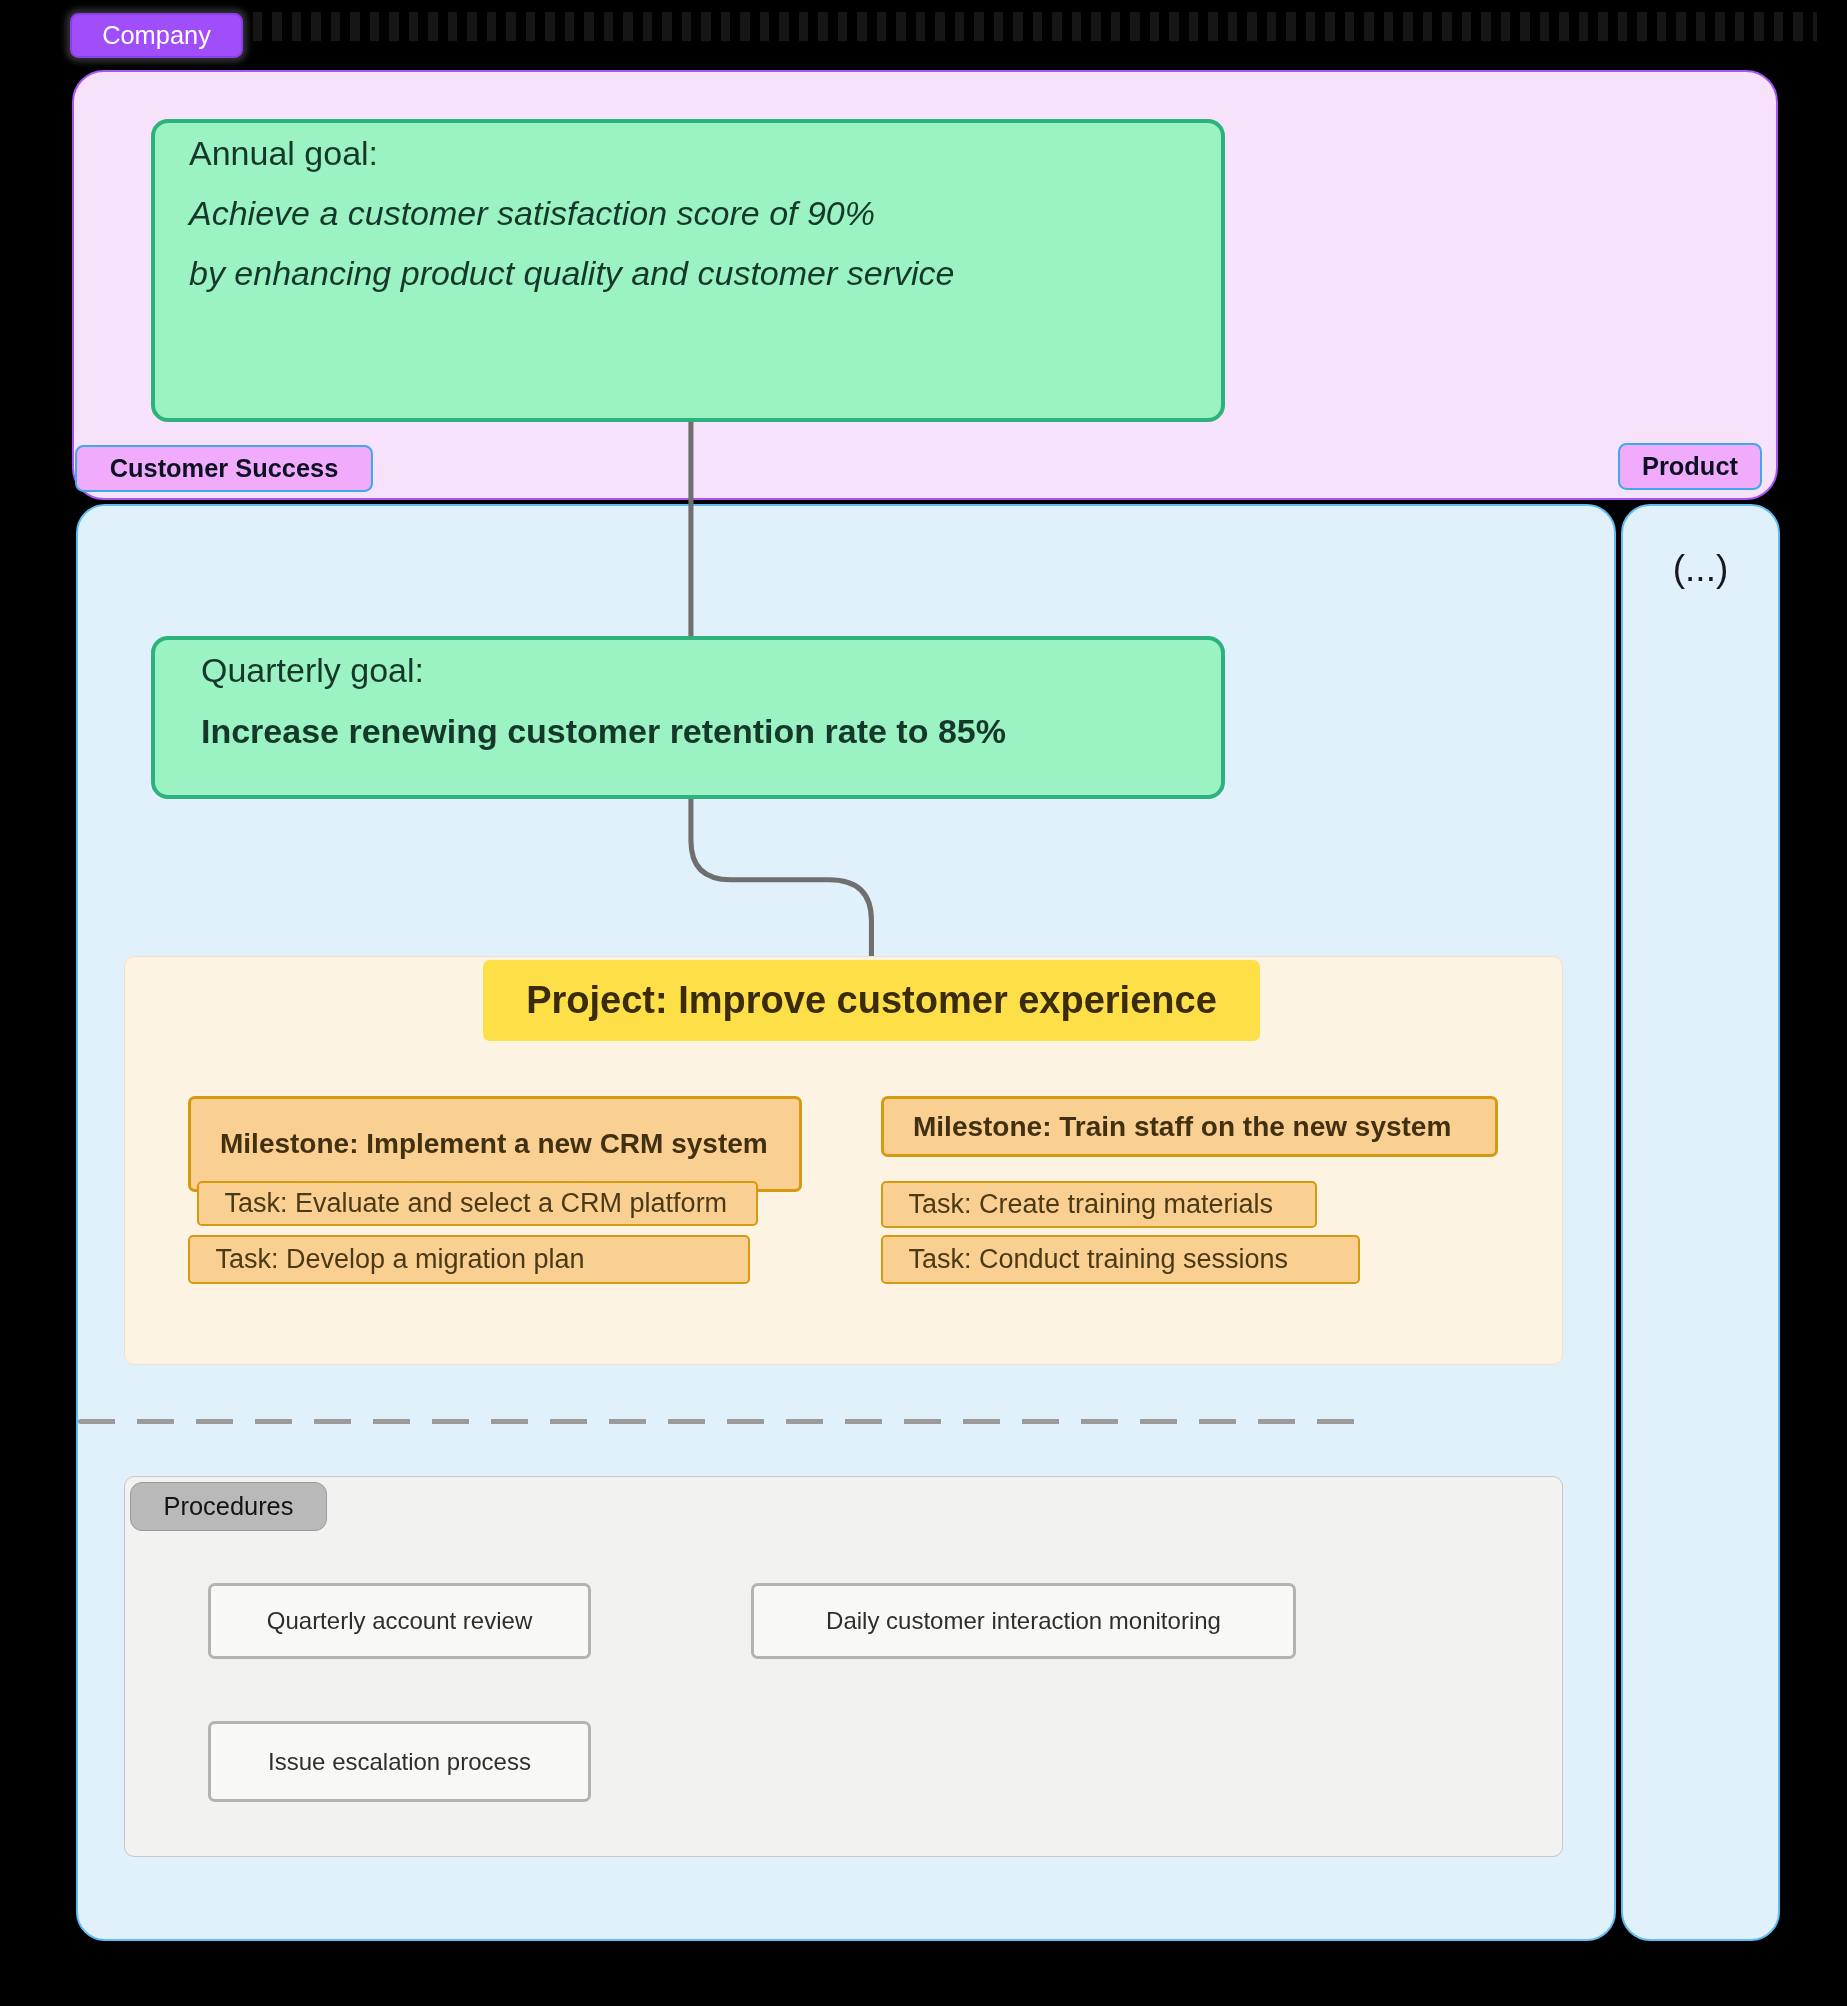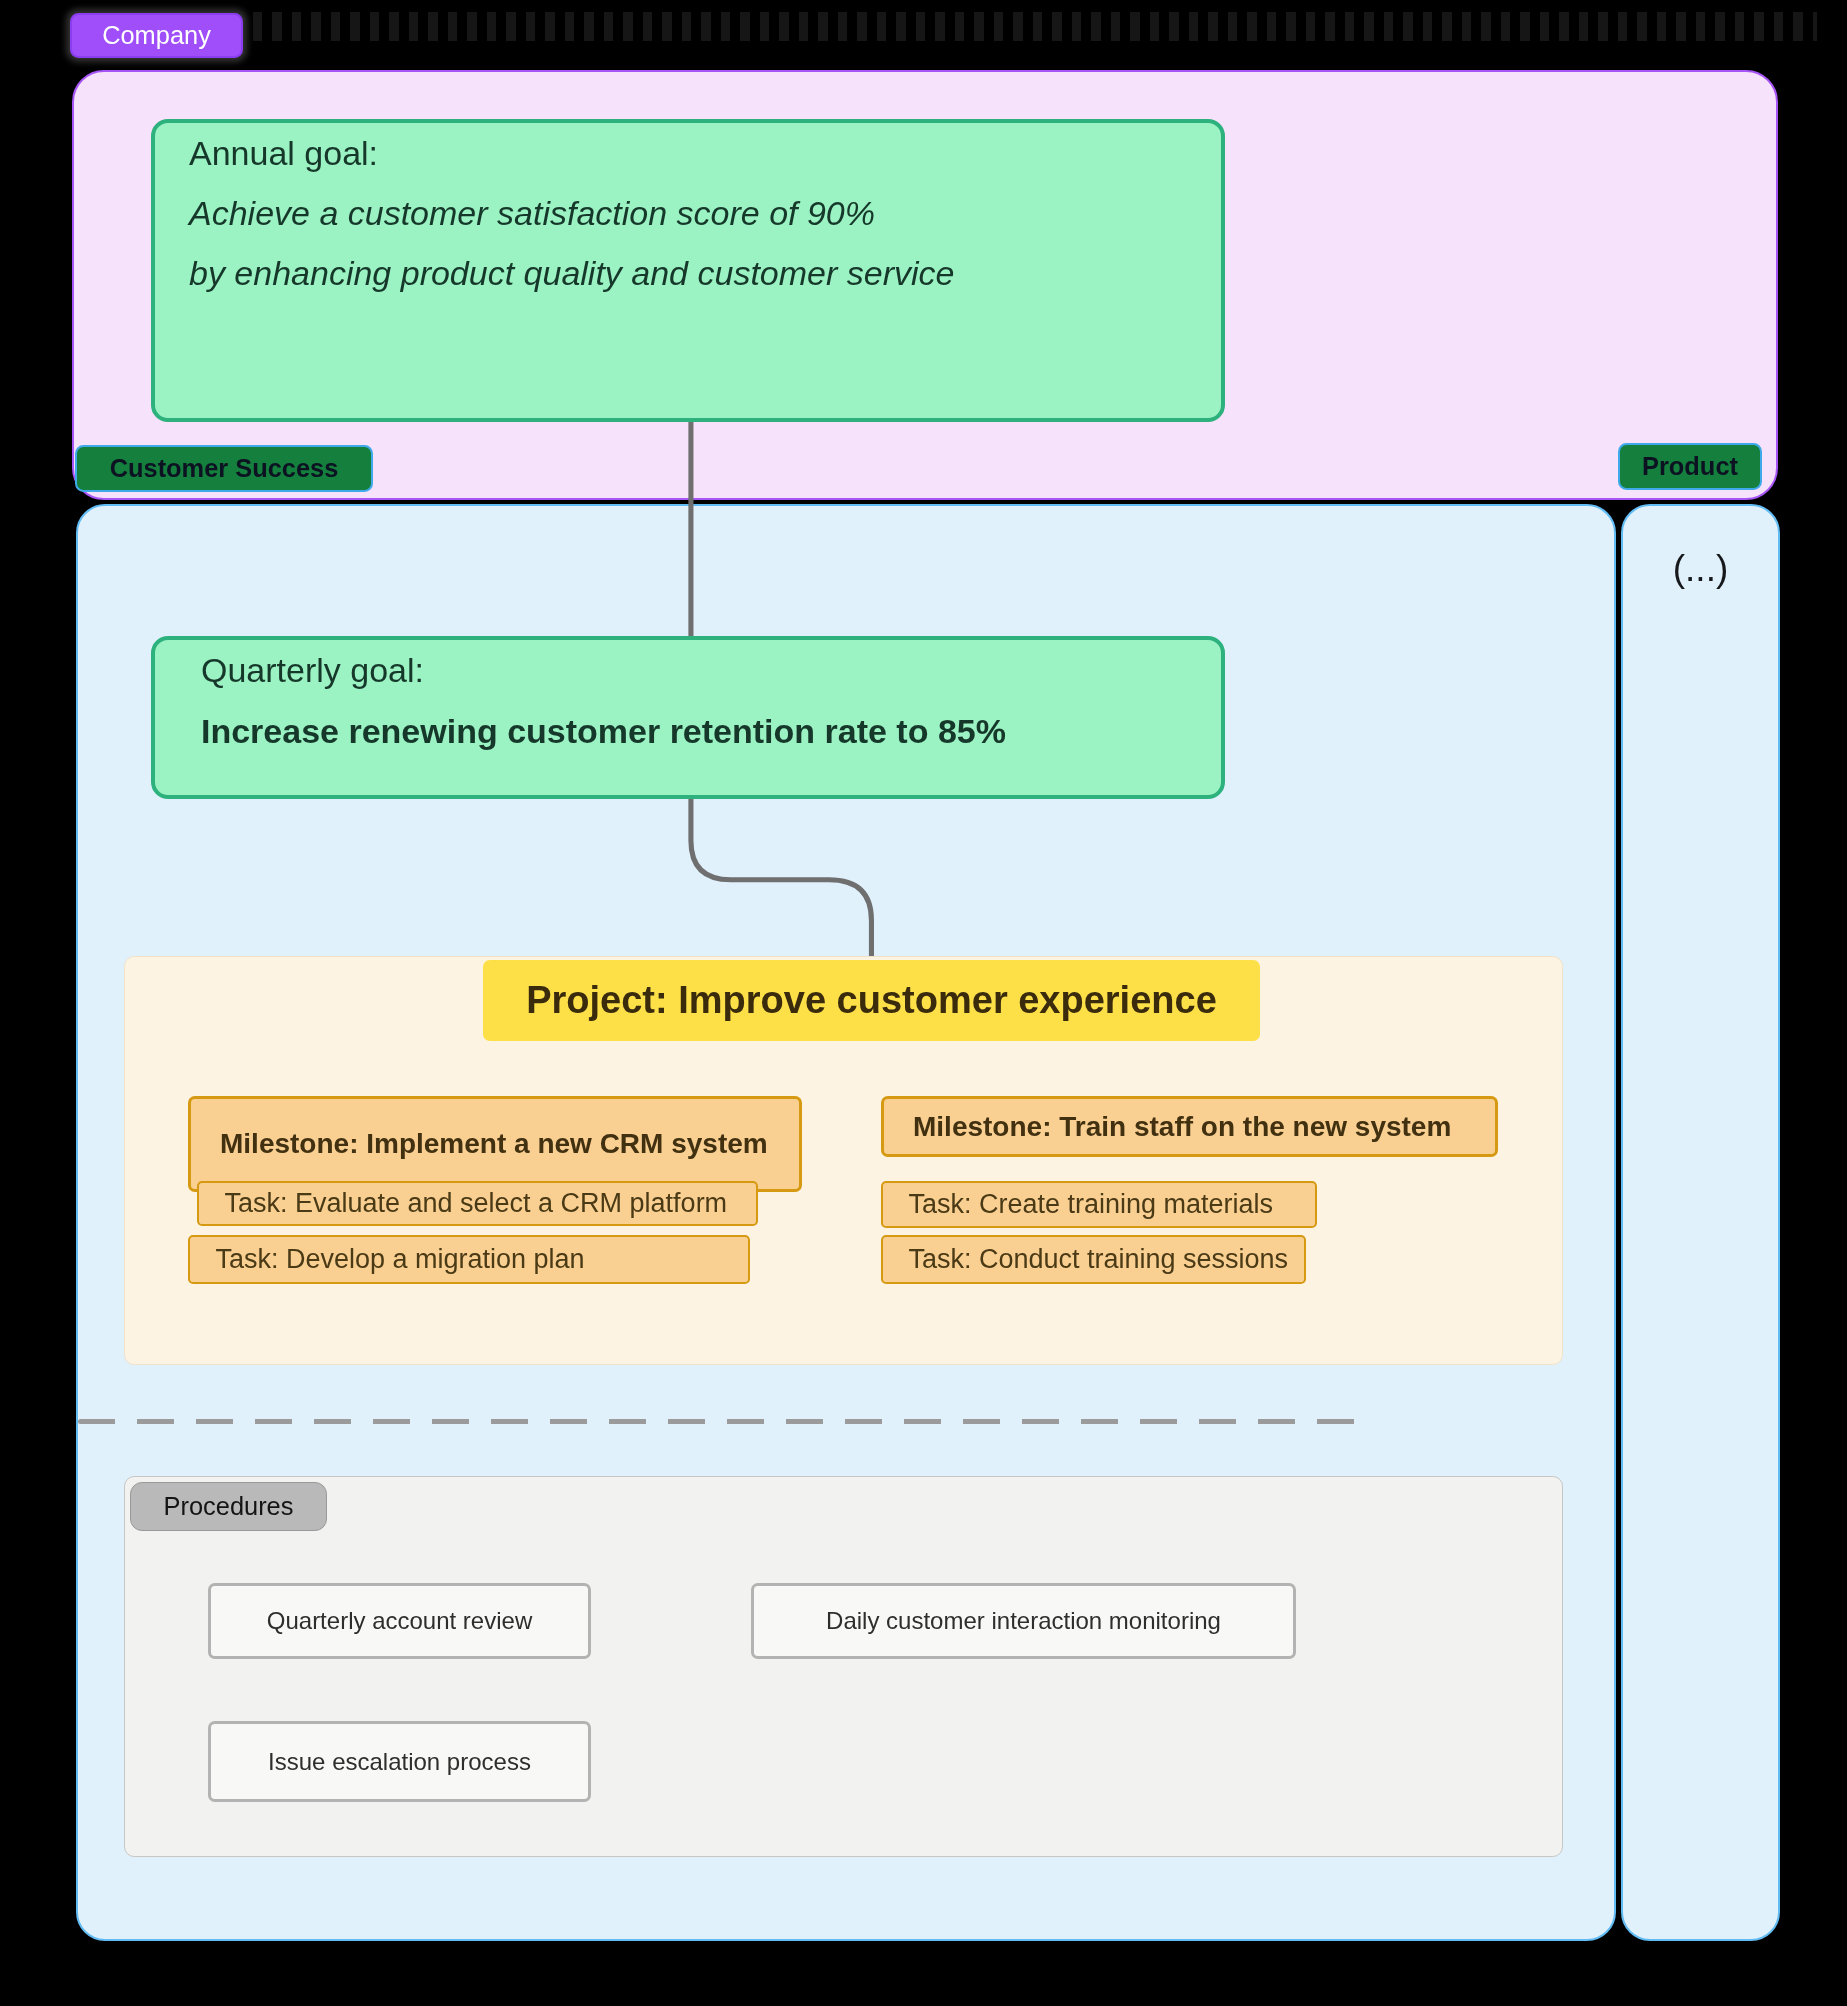--- a/index.html
+++ b/index.html
@@ -10,21 +10,21 @@
   
   .ruler{position:absolute;left:253px;top:12px;width:1564px;height:29px;
     background:repeating-linear-gradient(90deg,#161616 0 9.3px,#000 9.3px 19.5px);}
 
   
   .chip{position:absolute;display:flex;align-items:center;justify-content:center;
     border-radius:8.5px;font-size:25.4px;font-weight:600;color:#0c1222;box-sizing:border-box;}
   .chip-company{left:70px;top:12.7px;width:173px;height:45px;background:#A04EF9;
     border:2.5px solid #8B3DF0;color:#fff;font-weight:500;
     box-shadow:0 0 6.8px 3.4px rgba(110,110,110,.45);}
-  .chip-team{background:#15803d;border:2.5px solid #3FA9EA;}
+  .chip-team{background:#f0abfc;border:2.5px solid #3FA9EA;}
   .chip-cs{left:75px;top:445px;width:298px;height:47px;}
   .chip-product{left:1618px;top:443px;width:144px;height:47px;}
   .chip-procedures{left:130px;top:1482px;width:197px;height:49px;background:#B9B9B9;
     border:1.7px solid #9A9A9A;border-radius:12px;color:#141414;font-weight:500;}
 
   
   .panel{position:absolute;box-sizing:border-box;}
   .panel-company{left:72px;top:70px;width:1706px;height:430px;background:#F6E2FB;
     border:2.5px solid #A855F7;border-radius:32px;}
   .panel-lane{background:#E0F1FC;border:2.5px solid #62BCF4;border-radius:29px;}
@@ -55,21 +55,21 @@
   .orange-box{position:absolute;box-sizing:border-box;background:#F9CF92;
     border:3.4px solid #D69A12;border-radius:6.8px;display:flex;align-items:center;
     color:#423111;}
   .milestone{font-weight:700;font-size:28px;padding-left:29px;}
   .task{border-width:2.5px;border-radius:5.1px;font-size:27px;padding-left:25.4px;font-weight:400;color:#4A3A15;}
   .ms1{left:188px;top:1096px;width:614px;height:96px;}
   .t1a{left:197px;top:1181px;width:561px;height:45px;}
   .t1b{left:188px;top:1235px;width:562px;height:49px;}
   .ms2{left:881px;top:1096px;width:617px;height:61px;}
   .t2a{left:881px;top:1181px;width:436px;height:47px;}
-  .t2b{left:881px;top:1235px;width:425px;height:49px;}
+  .t2b{left:881px;top:1235px;width:479px;height:49px;}
 
   
   .dashes{position:absolute;left:78px;top:1419px;width:1297px;height:5.1px;border-radius:2.5px;
     background:repeating-linear-gradient(90deg,#9B9B9B 0 37px,transparent 37px 59px);}
 
   
   .procedures-panel{left:124px;top:1476px;width:1439px;height:381px;background:#F2F2F0;
     border:1.7px solid #C6C6C4;border-radius:10.2px;}
   .proc-box{position:absolute;box-sizing:border-box;background:#F8F8F6;
     border:3.4px solid #B3B3B3;border-radius:6.8px;display:flex;align-items:center;

